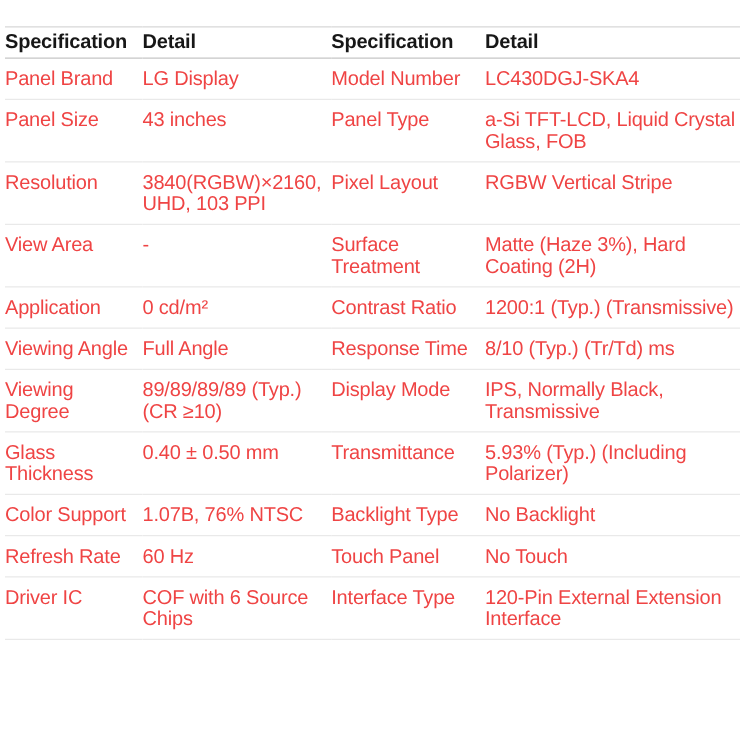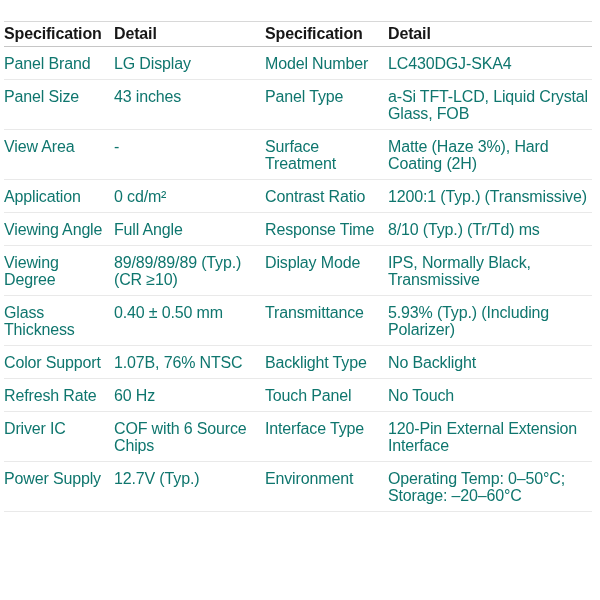--- a/index.html
+++ b/index.html
@@ -32,21 +32,21 @@
     padding: 3px 11px 4px 0;
     border-bottom: 1px solid #c6c6c6;
     line-height: 17px;
     white-space: nowrap;
   }
   td {
     vertical-align: top;
     padding: 8px 11px 7px 0;
     border-bottom: 1px solid #e9e9e9;
     line-height: 17px;
-    color: #0f766e;
+    color: #ef4444;
   }
   td:last-child, th:last-child { padding-right: 2px; }
 </style>
 </head>
 <body>
 
 <table class="spec-table">
   <colgroup>
     <col class="c1">
       <col class="c2">
@@ -66,20 +66,26 @@
       <td>Panel Brand</td>
       <td>LG Display</td>
       <td>Model Number</td>
       <td>LC430DGJ-SKA4</td>
     </tr>
     <tr>
       <td>Panel Size</td>
       <td>43 inches</td>
       <td>Panel Type</td>
       <td>a-Si TFT-LCD, Liquid Crystal Glass, FOB</td>
+    </tr>
+    <tr>
+      <td>Resolution</td>
+      <td>3840(RGBW)×2160, UHD, 103 PPI</td>
+      <td>Pixel Layout</td>
+      <td>RGBW Vertical Stripe</td>
     </tr>
     <tr>
       <td>View Area</td>
       <td>-</td>
       <td>Surface Treatment</td>
       <td>Matte (Haze 3%), Hard Coating (2H)</td>
     </tr>
     <tr>
       <td>Application</td>
       <td>0 cd/m²</td>
@@ -115,20 +121,14 @@
       <td>60 Hz</td>
       <td>Touch Panel</td>
       <td>No Touch</td>
     </tr>
     <tr>
       <td>Driver IC</td>
       <td>COF with 6 Source Chips</td>
       <td>Interface Type</td>
       <td>120-Pin External Extension Interface</td>
     </tr>
-    <tr>
-      <td>Power Supply</td>
-      <td>12.7V (Typ.)</td>
-      <td>Environment</td>
-      <td>Operating Temp: 0–50°C; Storage: –20–60°C</td>
-    </tr>
   </tbody>
 </table>
 
 </body></html>

